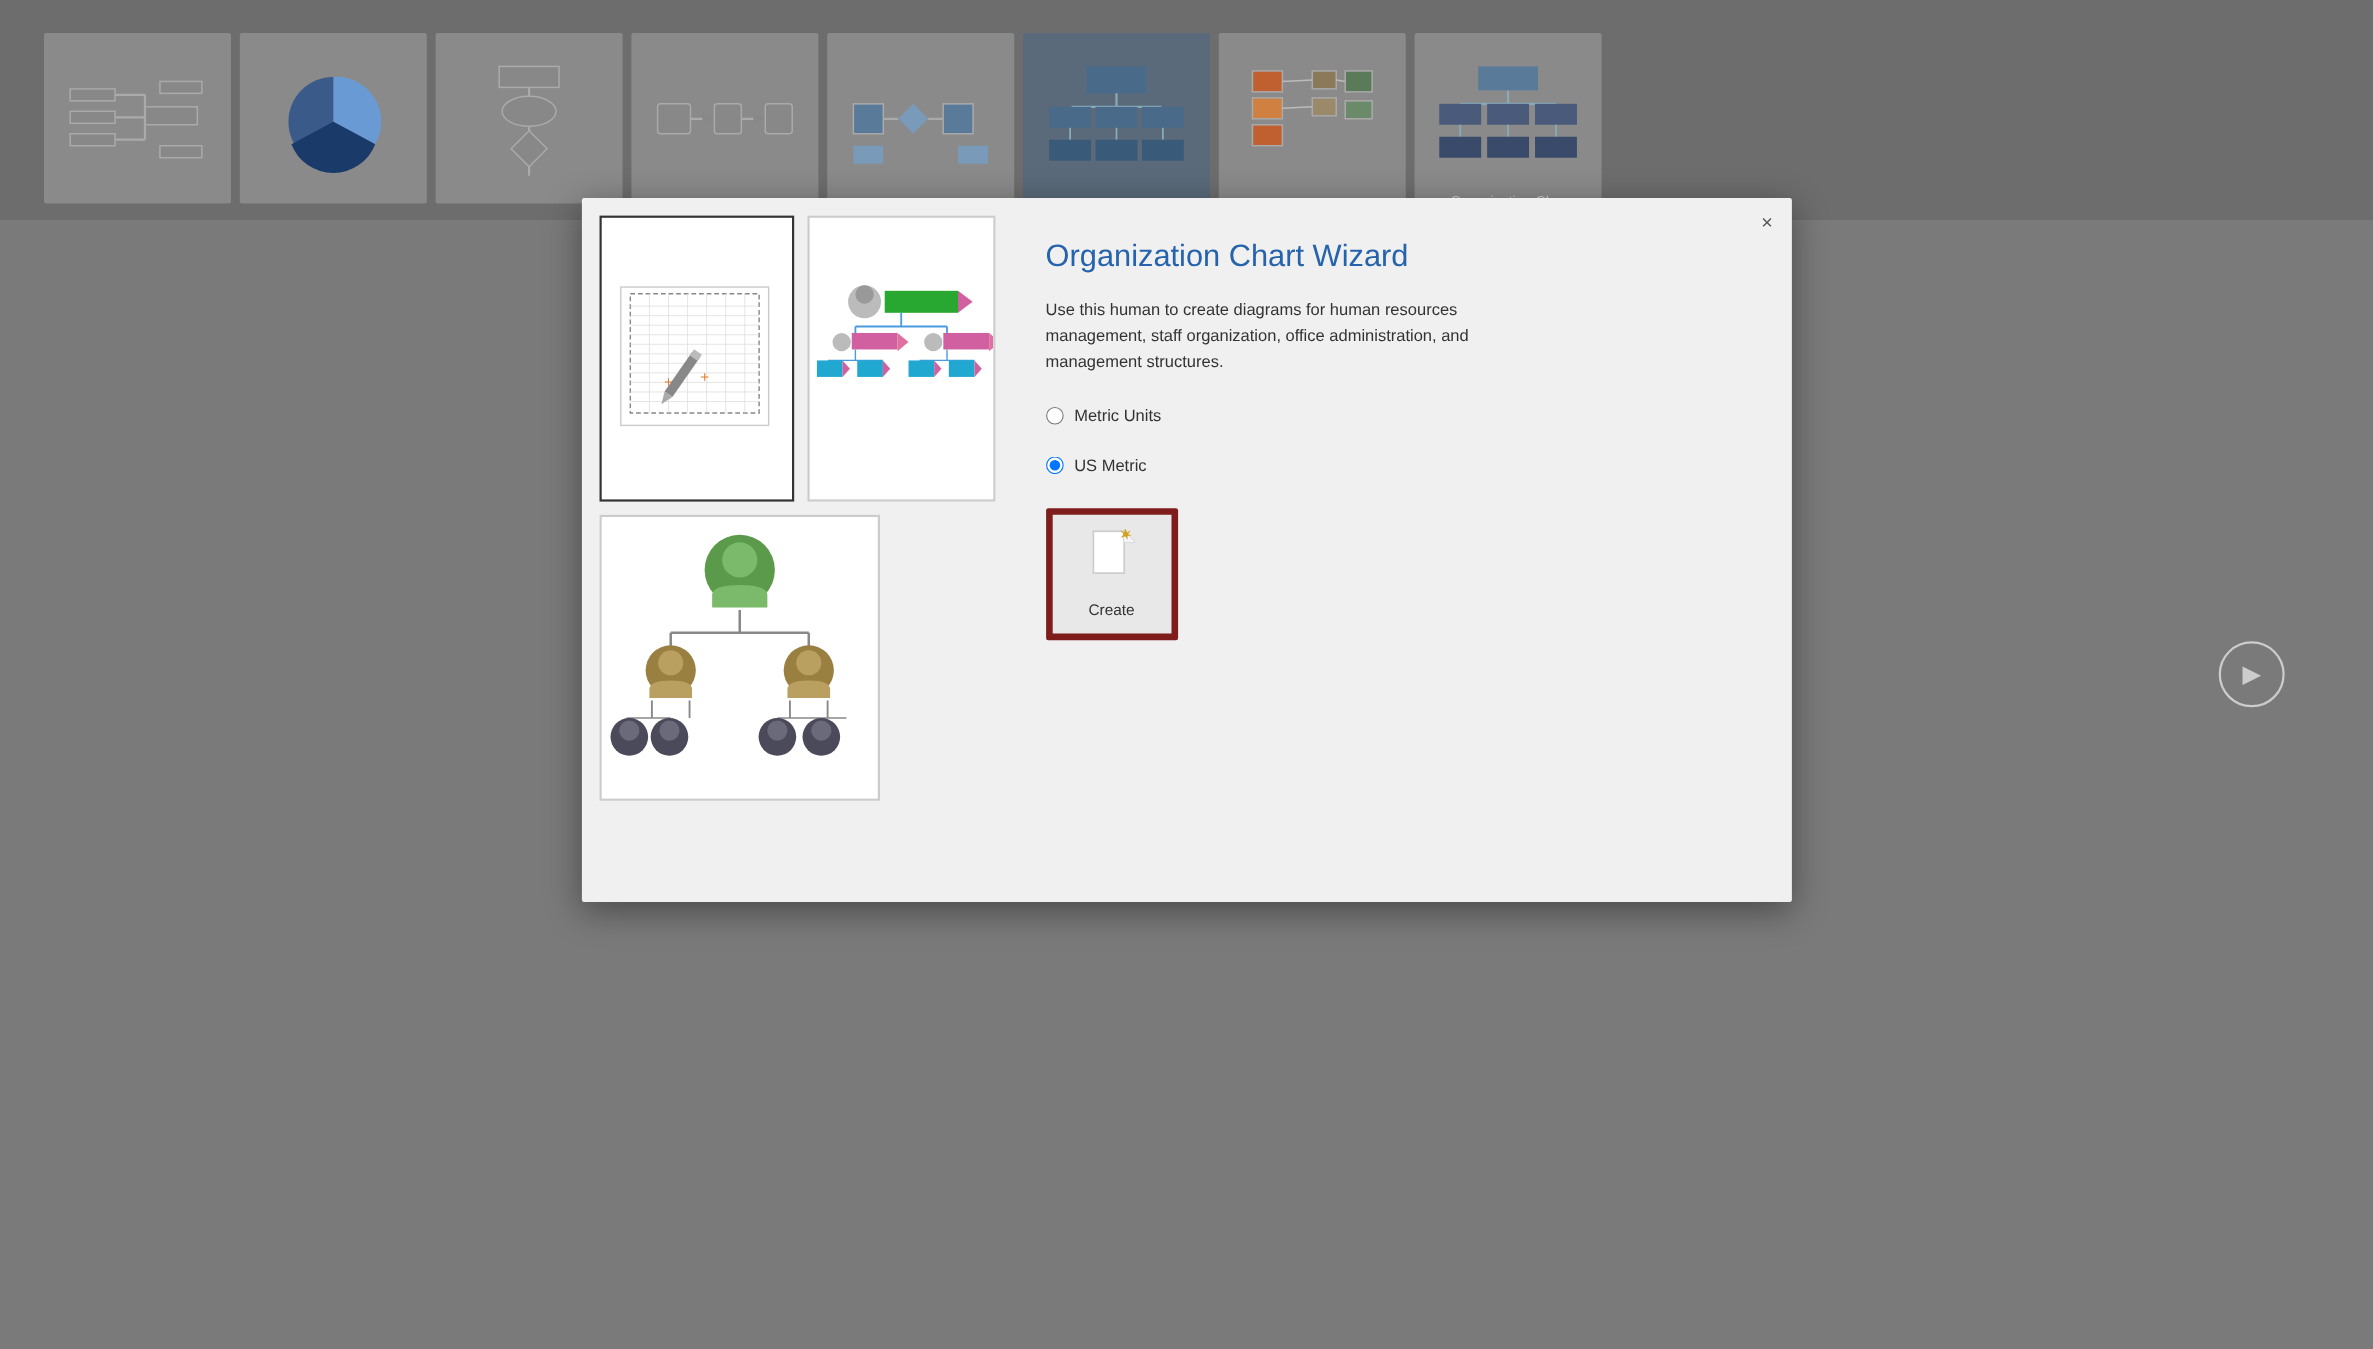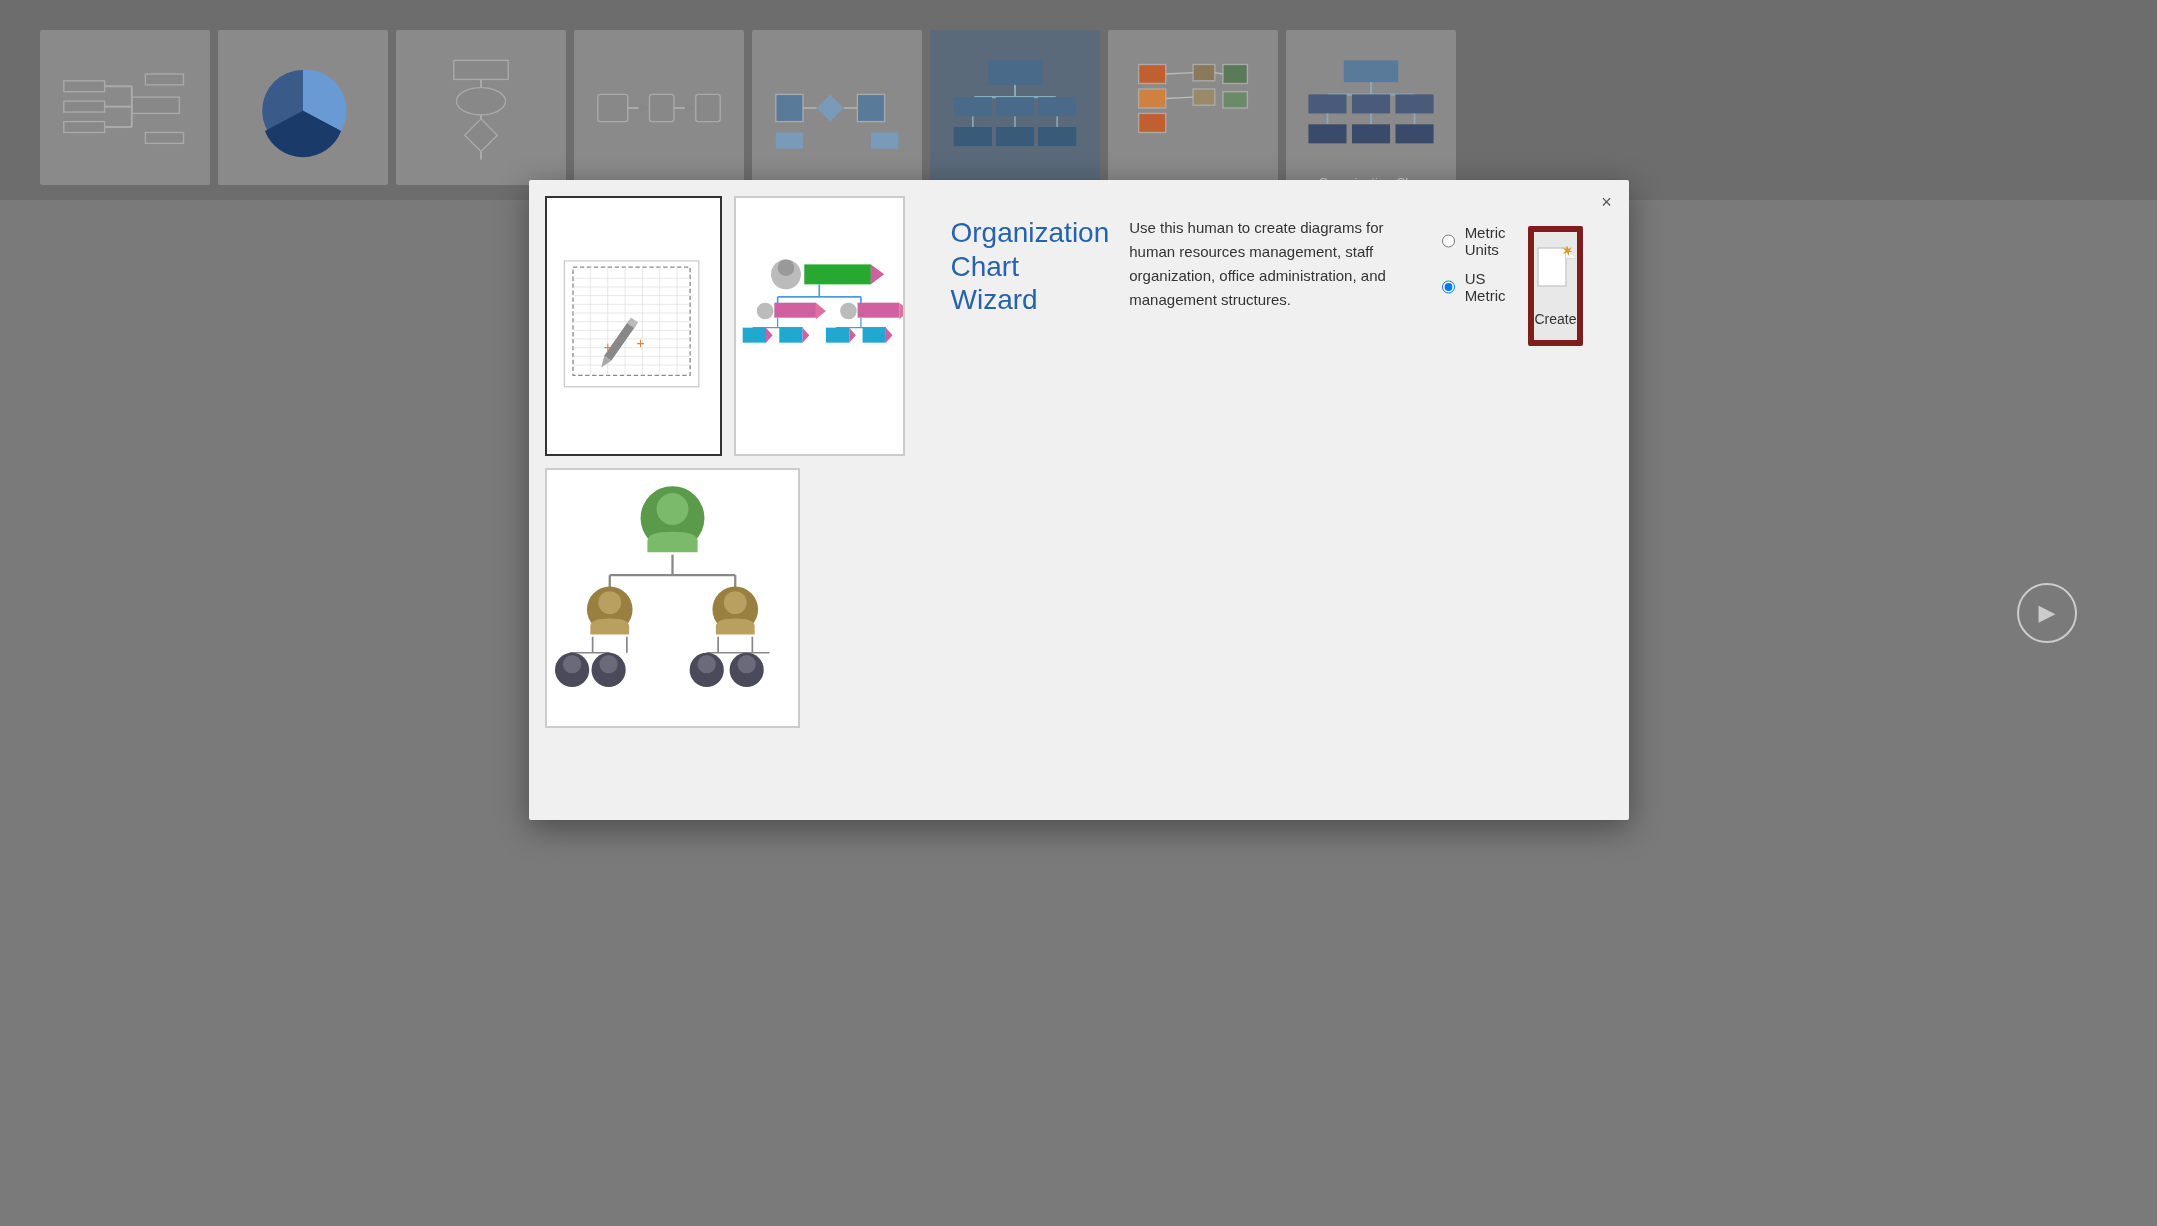--- a/index.html
+++ b/index.html
@@ -131,41 +131,42 @@
     .thumbs-row {
       display: flex;
       gap: 12px;
     }
 
     
     .right-panel {
       flex: 1;
       padding: 20px 30px;
       display: flex;
+      flex-direction: column;
       gap: 20px;
     }
 
     .wizard-title {
       font-size: 28px;
       color: #2563ad;
       font-weight: 300;
       line-height: 1.2;
     }
 
     .wizard-description {
       font-size: 15px;
       color: #333;
       line-height: 1.6;
       max-width: 430px;
     }
 
     .radio-group {
       display: flex;
       flex-direction: column;
-      gap: 12px;
+      gap: 28px;
       margin-top: 8px;
     }
 
     .radio-item {
       display: flex;
       align-items: center;
       gap: 10px;
       cursor: pointer;
     }
 

